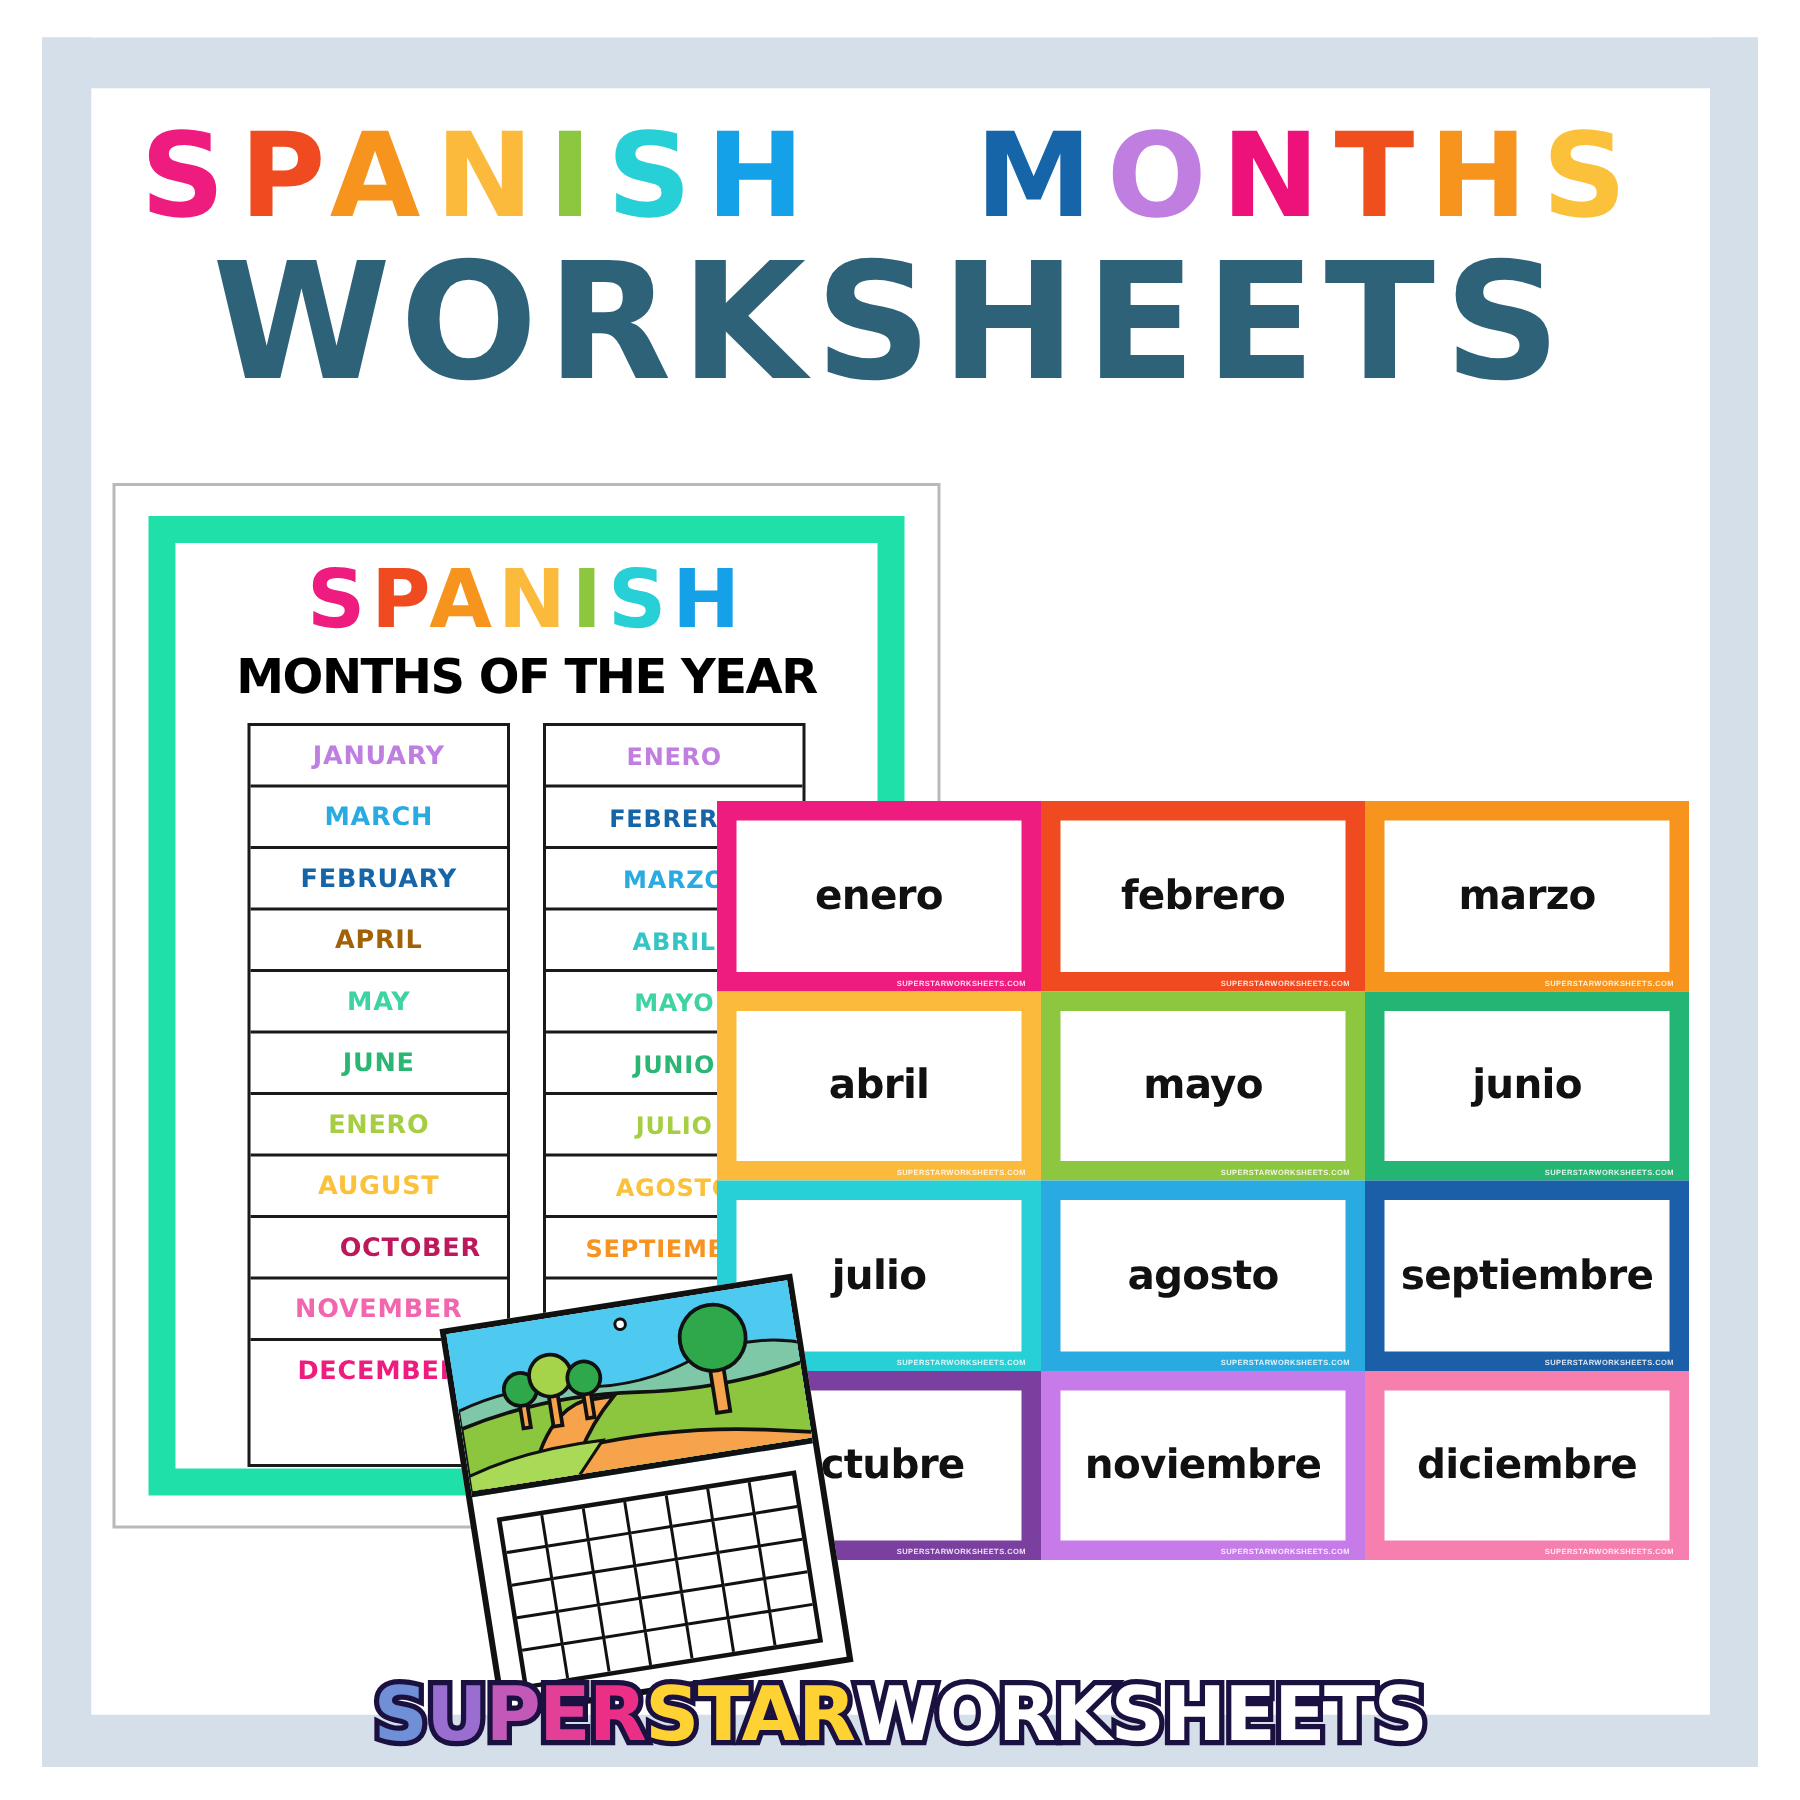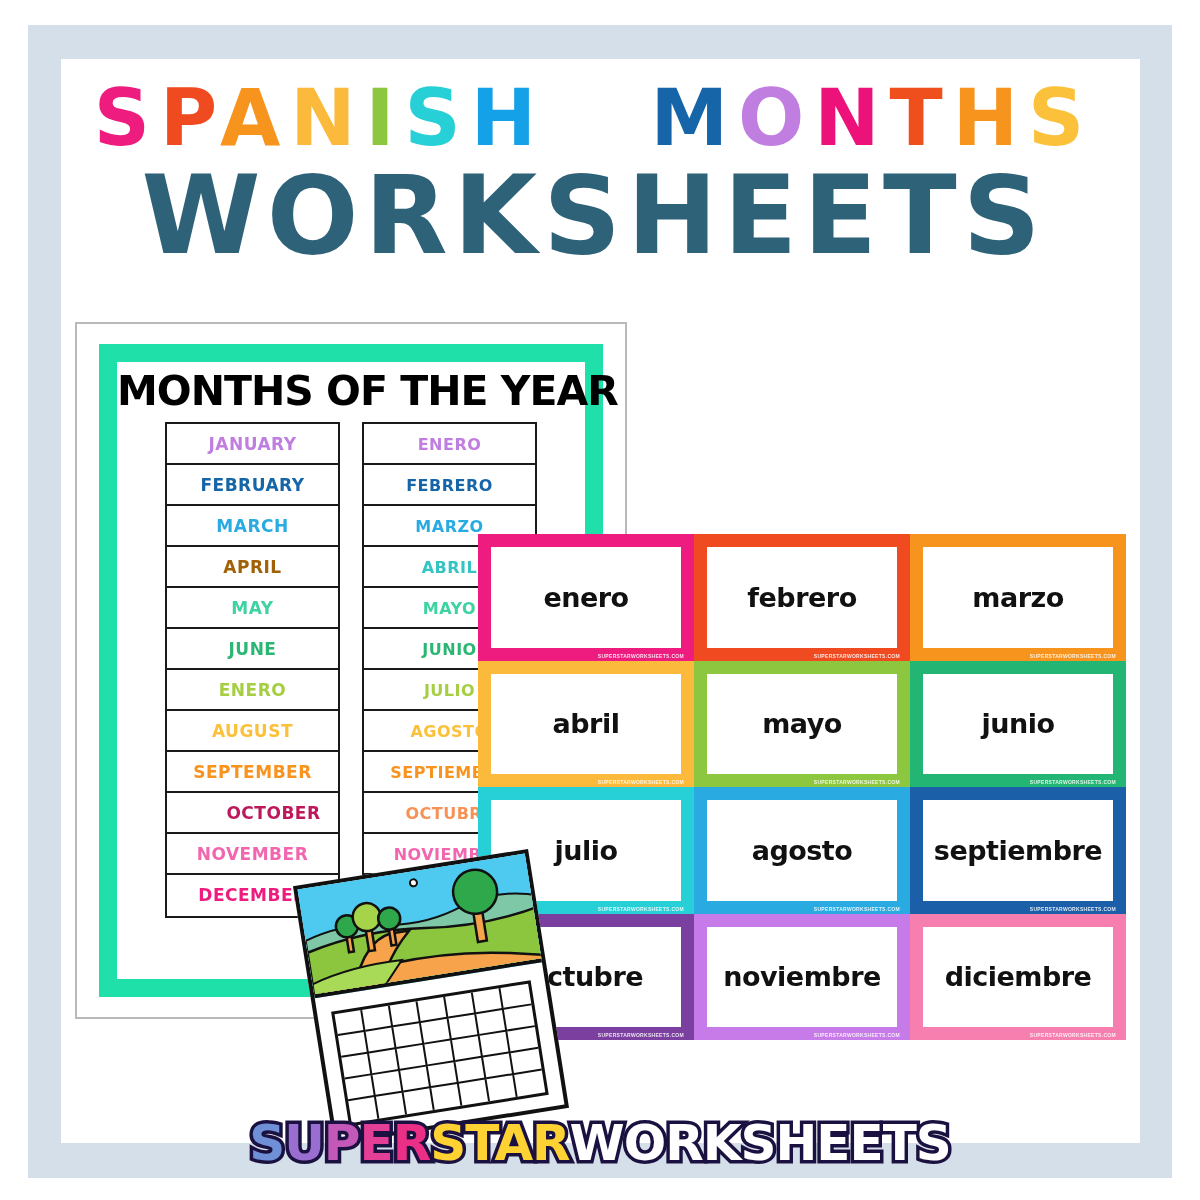--- a/index.html
+++ b/index.html
@@ -52,21 +52,21 @@
   }
   #worksheet-inner {
     width:100%; height:100%; background:#ffffff; position:relative;
     padding-top:8px;
   }
   .ws-title {
     text-align:center; font-size:54px; font-weight:bold; letter-spacing:4px;
     line-height:60px; font-family:"DejaVu Sans", sans-serif; white-space:nowrap;
   }
   .ws-sub {
-    text-align:center; font-size:41px; font-weight:bold; color:#000;
+    text-align:center; font-size:32px; font-weight:bold; color:#000;
     letter-spacing:-1px; line-height:46px; margin-top:-2px;
     font-family:"DejaVu Sans", sans-serif; white-space:nowrap;
   }
   #ws-columns {
     display:flex; justify-content:center; gap:22px; margin-top:8px;
   }
   .ws-col { width:175px; border:2px solid #1a1a1a; background:#fff; }
   .ws-cell {
     height:41px; line-height:41px; text-align:center;
     font-size:17px; font-weight:bold; letter-spacing:0.5px;
@@ -152,32 +152,32 @@
     <span id="tl-word1"><span style="color: rgb(237, 28, 126);">S</span><span style="color: rgb(240, 75, 32);">P</span><span style="color: rgb(247, 148, 30);">A</span><span style="color: rgb(251, 186, 59);">N</span><span style="color: rgb(141, 198, 63);">I</span><span style="color: rgb(39, 207, 214);">S</span><span style="color: rgb(20, 161, 232);">H</span></span>
     <span class="sp"></span>
     <span id="tl-word2"><span style="color: rgb(21, 101, 168);">M</span><span style="color: rgb(191, 126, 224);">O</span><span style="color: rgb(237, 18, 122);">N</span><span style="color: rgb(239, 78, 29);">T</span><span style="color: rgb(247, 148, 30);">H</span><span style="color: rgb(251, 193, 59);">S</span></span>
   </div>
   <div class="title-line2">WORKSHEETS</div>
 </div>
 
 <div id="worksheet-card">
   <div id="worksheet-frame">
     <div id="worksheet-inner">
+      <div class="ws-title" id="ws-title"><span style="color: rgb(237, 28, 126);">S</span><span style="color: rgb(240, 75, 32);">P</span><span style="color: rgb(247, 148, 30);">A</span><span style="color: rgb(251, 186, 59);">N</span><span style="color: rgb(141, 198, 63);">I</span><span style="color: rgb(39, 207, 214);">S</span><span style="color: rgb(20, 161, 232);">H</span></div>
       <div class="ws-sub">MONTHS OF THE YEAR</div>
       <div id="ws-columns">
         <div class="ws-col en" id="ws-col-en">
             <div class="ws-cell" style="color: rgb(191, 126, 224);">JANUARY</div>
+            <div class="ws-cell" style="color: rgb(41, 171, 226);">MARCH</div>
             <div class="ws-cell" style="color: rgb(21, 101, 168);">FEBRUARY</div>
-            <div class="ws-cell" style="color: rgb(41, 171, 226);">MARCH</div>
             <div class="ws-cell" style="color: #a16207;">APRIL</div>
             <div class="ws-cell" style="color: rgb(62, 211, 163);">MAY</div>
             <div class="ws-cell" style="color: rgb(43, 182, 115);">JUNE</div>
             <div class="ws-cell" style="color: rgb(165, 206, 67);">ENERO</div>
             <div class="ws-cell" style="color: rgb(251, 193, 59);">AUGUST</div>
-            <div class="ws-cell" style="color: rgb(247, 147, 30);">SEPTEMBER</div>
             <div class="ws-cell" style="color: #be185d; padding-left: 42px;">OCTOBER</div>
             <div class="ws-cell" style="color: rgb(242, 102, 175);">NOVEMBER</div>
             <div class="ws-cell" style="color: rgb(237, 28, 126);">DECEMBER</div>
           </div>
         <div class="ws-col es" id="ws-col-es">
             <div class="ws-cell" style="color: rgb(191, 126, 224);">ENERO</div>
             <div class="ws-cell" style="color: rgb(21, 101, 168);">FEBRERO</div>
             <div class="ws-cell" style="color: rgb(41, 171, 226);">MARZO</div>
             <div class="ws-cell" style="color: rgb(53, 196, 196);">ABRIL</div>
             <div class="ws-cell" style="color: rgb(62, 211, 163);">MAYO</div>

